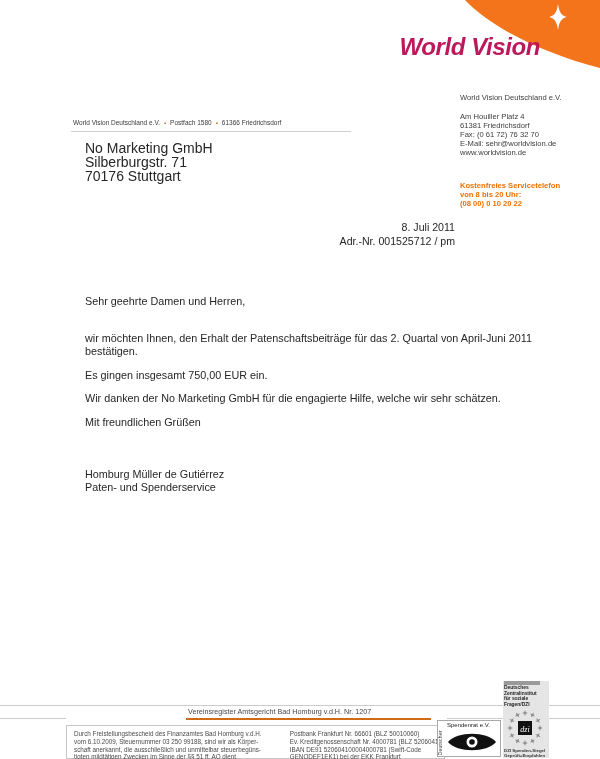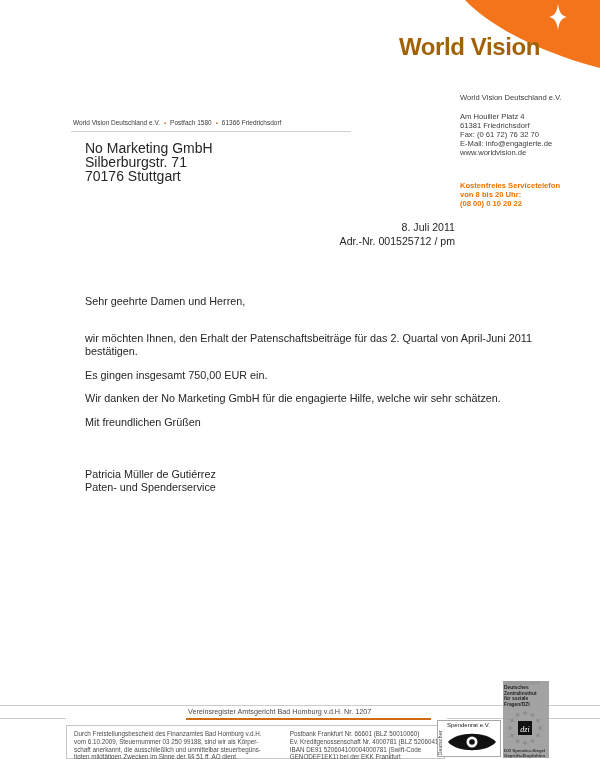--- a/index.html
+++ b/index.html
@@ -2,21 +2,21 @@
 <html><head>
 <meta charset="utf-8">
 <style>
   html,body{margin:0;padding:0;background:#fff;}
   .page{position:relative;width:600px;height:759px;background:#fff;overflow:hidden;
         font-family:"Liberation Sans",sans-serif;color:#262626;}
 
   
   .swoosh{position:absolute;top:0;right:0;width:150px;height:92px;}
   .brand{position:absolute;top:33px;right:60px;font-size:24px;font-weight:bold;
-         letter-spacing:-0.4px;color:#a16207;white-space:nowrap;}
+         letter-spacing:-0.4px;color:#be185d;white-space:nowrap;font-style:italic;}
 
   .contact{position:absolute;left:460px;top:93px;width:138px;
            font-size:7.6px;line-height:9.1px;color:#3c3c3c;}
   .contact .org{margin-bottom:10px;}
   .contact .service{margin-top:23px;font-weight:bold;color:#ee7100;}
 
   
   .sender{position:absolute;left:73px;top:119px;font-size:6.5px;color:#3a3a3a;white-space:nowrap;}
   .sender .sep{color:#cf6a15;margin:0 4px;font-size:6px;}
   .sender-rule{position:absolute;left:71px;top:131px;width:280px;height:1px;background:#cfcfcf;}
@@ -45,21 +45,21 @@
   .infobox .col{font-size:6.3px;line-height:7.8px;color:#4a4a4a;white-space:nowrap;}
   .infobox .col.tax{width:205px;}
 
   .spendenrat{position:absolute;left:437px;top:720px;width:64px;height:37px;
               border:1px solid #a8a8a8;background:#fff;box-sizing:border-box;}
   .spendenrat .vert{position:absolute;left:-1px;bottom:1px;font-size:5px;color:#333;
                     writing-mode:vertical-rl;transform:rotate(180deg);letter-spacing:0.3px;}
   .spendenrat .lab{position:absolute;left:9px;top:1px;font-size:6px;color:#222;white-space:nowrap;}
   .spendenrat svg{position:absolute;left:9px;top:9px;}
 
-  .dzi{position:absolute;left:503px;top:681px;width:46px;background:#a3a3a3;text-align:left;}
+  .dzi{position:absolute;left:503px;top:681px;width:46px;background:#e5e5e5;text-align:left;}
   .dzi .bar{width:36px;height:4px;background:#9a9a9a;margin-left:1px;}
   .dzi .tl{font-size:4.9px;font-weight:bold;line-height:5.5px;color:#222;margin-left:1px;}
   .dzi .tl:first-of-type{margin-top:2px;}
   .dzi svg{display:block;margin:1px 0 0 1px;}
   .dzi .bl{font-size:4.4px;font-weight:bold;line-height:5.2px;color:#333;margin-left:1px;}
 </style>
 </head>
 <body>
 
 <div class="page">
@@ -68,21 +68,21 @@
     <path d="M15,0 L150,0 L150,68 C92,53 42,28 15,0 Z" fill="#f4741c"></path>
     <path d="M108,4 C109.2,13 112,15.8 117,17 C112,18.2 109.2,21 108,30 C106.8,21 104,18.2 99,17 C104,15.8 106.8,13 108,4 Z" fill="#ffffff"></path>
   </svg>
   <div class="brand">World Vision</div>
 
   <div class="contact">
     <div class="org">World Vision Deutschland e.V.</div>
     <div>Am Houiller Platz 4</div>
     <div>61381 Friedrichsdorf</div>
     <div>Fax: (0 61 72) 76 32 70</div>
-    <div>E-Mail: info@engagierte.de</div>
+    <div>E-Mail: sehr@worldvision.de</div>
     <div>www.worldvision.de</div>
     <div class="service">
       <div>Kostenfreies Servicetelefon</div>
       <div>von 8 bis 20 Uhr:</div>
       <div>(08 00) 0 10 20 22</div>
     </div>
   </div>
 
   <div class="sender">
     <span>World Vision Deutschland e.V.</span><span class="sep">▪</span><span>Postfach 1580</span><span class="sep">▪</span><span>61366 Friedrichsdorf</span>
@@ -101,21 +101,21 @@
   </div>
 
   <div class="body">
     <p>Sehr geehrte Damen und Herren,</p>
     <div class="gap"></div>
     <p>wir möchten Ihnen, den Erhalt der Patenschaftsbeiträge für das 2. Quartal von April-Juni 2011 bestätigen.</p>
     <p>Es gingen insgesamt 750,00 EUR ein.</p>
     <p>Wir danken der No Marketing GmbH für die engagierte Hilfe, welche wir sehr schätzen.</p>
     <p>Mit freundlichen Grüßen</p>
     <div class="signature">
-      <div>Patricia Müller de Gutiérrez</div>
+      <div>Homburg Müller de Gutiérrez</div>
       <div>Paten- und Spenderservice</div>
     </div>
   </div>
 
   <div class="rule-top"></div>
   <div class="register">Vereinsregister Amtsgericht Bad Homburg v.d.H. Nr. 1207</div>
   <div class="rule-orange"></div>
   <div class="rule-left"></div>
   <div class="rule-right"></div>
 

